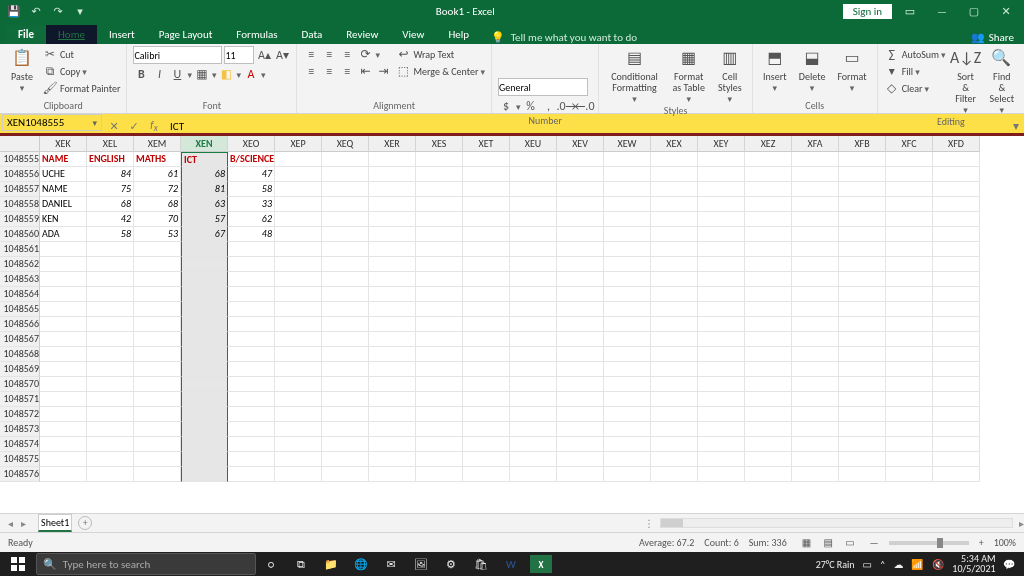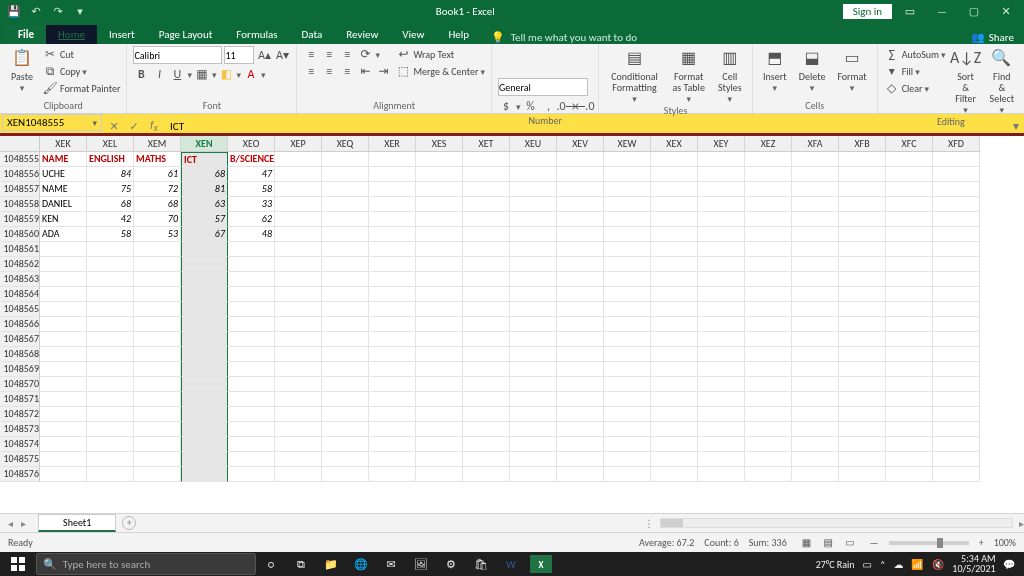--- a/index.html
+++ b/index.html
@@ -60,21 +60,21 @@
   .cell.num { text-align:right;font-style:italic; }
   .hdrcell { color:#c00000; font-weight:600; }
   .colsel { background:#e6e6e6; }
   .greenL { border-left:1px solid #1a7a44 !important; }
   .greenR { border-right:1px solid #1a7a44 !important; }
   .greenT { border-top:1px solid #1a7a44 !important; }
 
   
   .sheettabs { height:19px; border-top:1px solid #d4d4d4; background:#f3f3f3; display:flex; align-items:center; font-size:10px;}
   .shetnav { display:flex; gap:8px; padding:0 8px; color:#888;}
-  .shtab { background:#fff; border:1px solid #ccc; border-bottom:2px solid #217346; padding:1px 24px; margin-left:4px;}
+  .shtab { background:#fff; border:1px solid #ccc; border-bottom:2px solid #217346; padding:1px 2px; margin-left:4px;}
   .shplus { margin-left:6px; width:14px; height:14px; border:1px solid #bbb; border-radius:50%; text-align:center; line-height:12px; color:#777;}
   .hscroll { flex:1; margin:0 6px; height:10px; background:#eee; border:1px solid #ddd; position:relative;}
   .hbar { position:absolute; left:0; top:0; width:22px; height:8px; background:#cfcfcf;}
 
   
   .statusbar { height:20px; background:#f3f3f3; border-top:1px solid #d4d4d4; display:flex; align-items:center; font-size:10px; color:#555; padding:0 8px;}
   .statusbar .right { margin-left:auto; display:flex; align-items:center; gap:10px;}
   .viewmodes span { border:1px solid transparent; padding:0 4px;}
   .zslider { width:80px; height:4px; background:#d0d0d0; position:relative;}
   .zslider .thumb{ position:absolute; left:48px; top:-3px; width:6px; height:10px; background:#888;}

